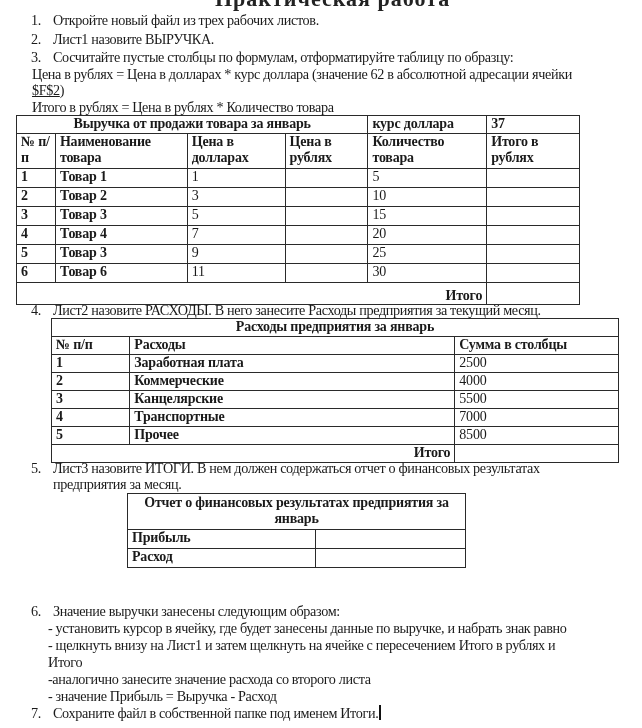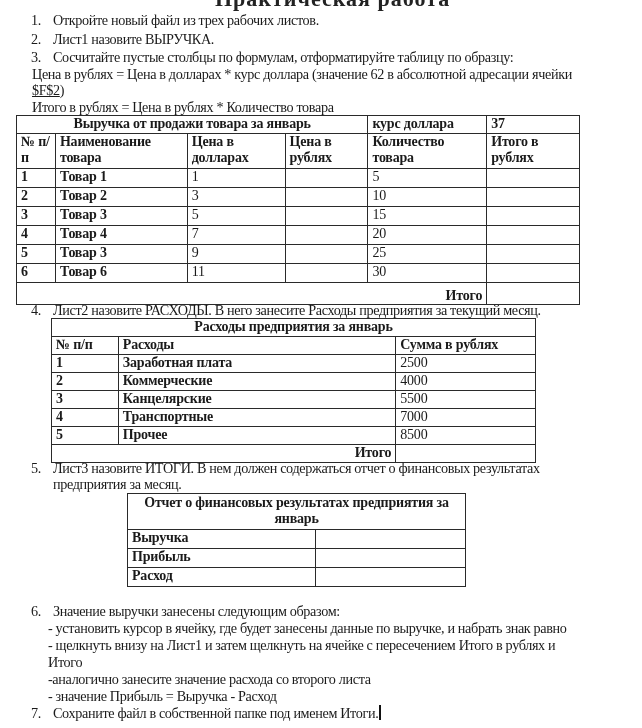--- a/index.html
+++ b/index.html
@@ -101,34 +101,34 @@
   </tr>
   <tr style="height:22px">
     <td colspan="5" class="b r" style="vertical-align:bottom">Итого</td>
     <td></td>
   </tr>
 </tbody>
   </table>
 
 <div class="line" style="left:31px;top:302px"><span class="num">4.</span><span>Лист2  назовите РАСХОДЫ. В него занесите Расходы предприятия за текущий месяц.</span></div>
 
-<table style="left:51px;top:318px;width:485px;">
+<table style="left:51px;top:318px;width:568px;">
   <colgroup>
       <col style="width:67px">
       <col style="width:278px">
       <col style="width:140px">
     </colgroup>
   <tbody>
       <tr style="height:18px">
     <td colspan="3" class="b c">Расходы предприятия за январь</td>
   </tr>
   <tr style="height:18px">
     <td class="b">№ п/п</td>
     <td class="b">Расходы</td>
-    <td class="b">Сумма в рублях</td>
+    <td class="b">Сумма в столбцы</td>
   </tr>
   <tr style="height:18px">
     <td class="b">1</td>
     <td class="b">Заработная плата</td>
     <td>2500</td>
   </tr>
   <tr style="height:18px">
     <td class="b">2</td>
     <td class="b">Коммерческие</td>
     <td>4000</td>
@@ -161,24 +161,20 @@
 <table style="left:127px;top:493px;width:339px;padding-left:16px;">
   <colgroup>
       <col style="width:188px">
       <col style="width:151px">
     </colgroup>
   <tbody>
       <tr style="height:36px">
     <td colspan="2" class="b c" style="padding:1px 10px">Отчет о финансовых результатах предприятия за январь</td>
   </tr>
   <tr style="height:19px">
-    <td class="b">Выручка</td>
-    <td></td>
-  </tr>
-  <tr style="height:19px">
     <td class="b">Прибыль</td>
     <td></td>
   </tr>
   <tr style="height:19px">
     <td class="b">Расход</td>
     <td></td>
   </tr>
 </tbody>
   </table>
 

